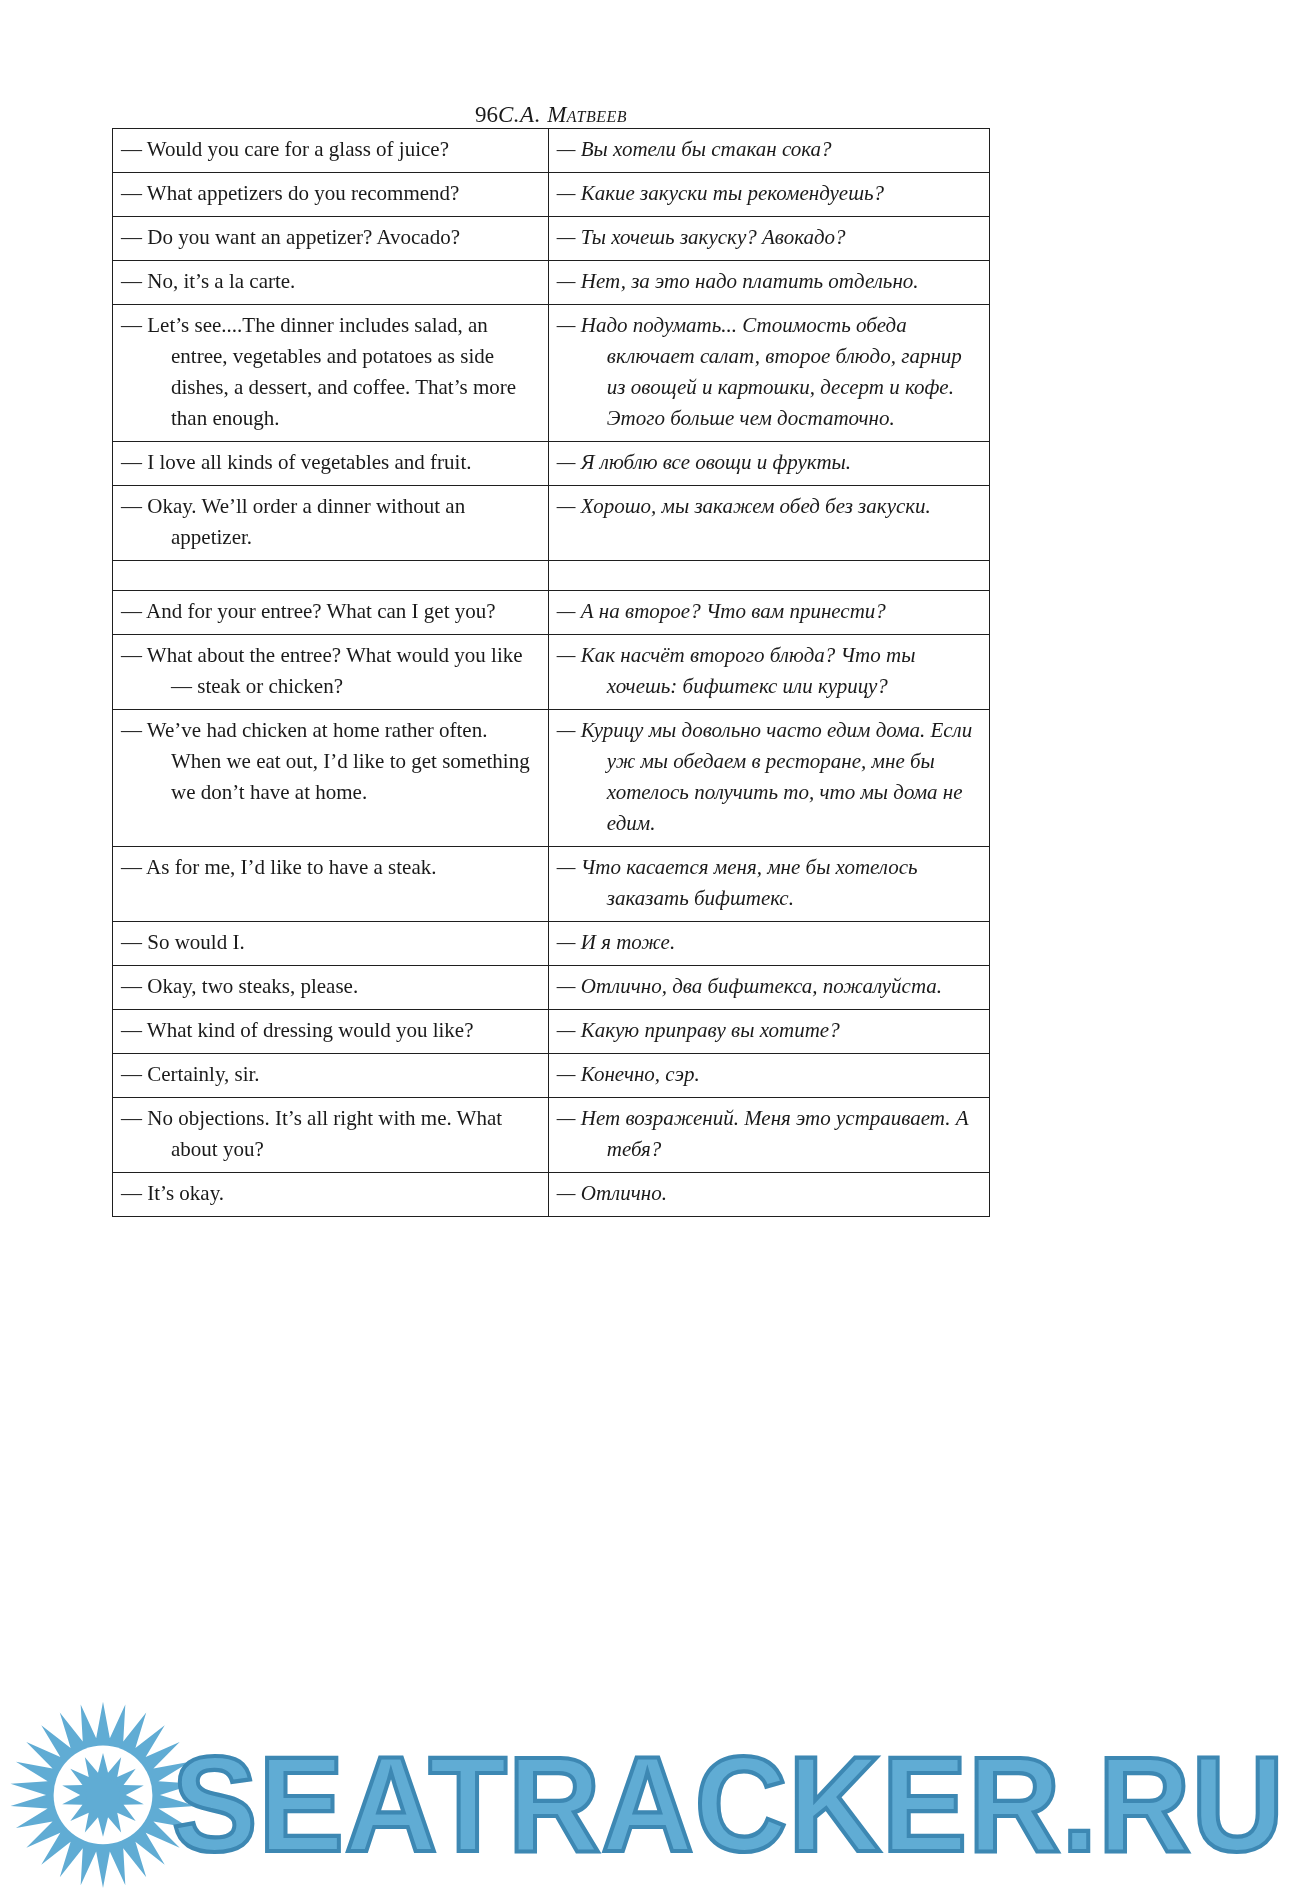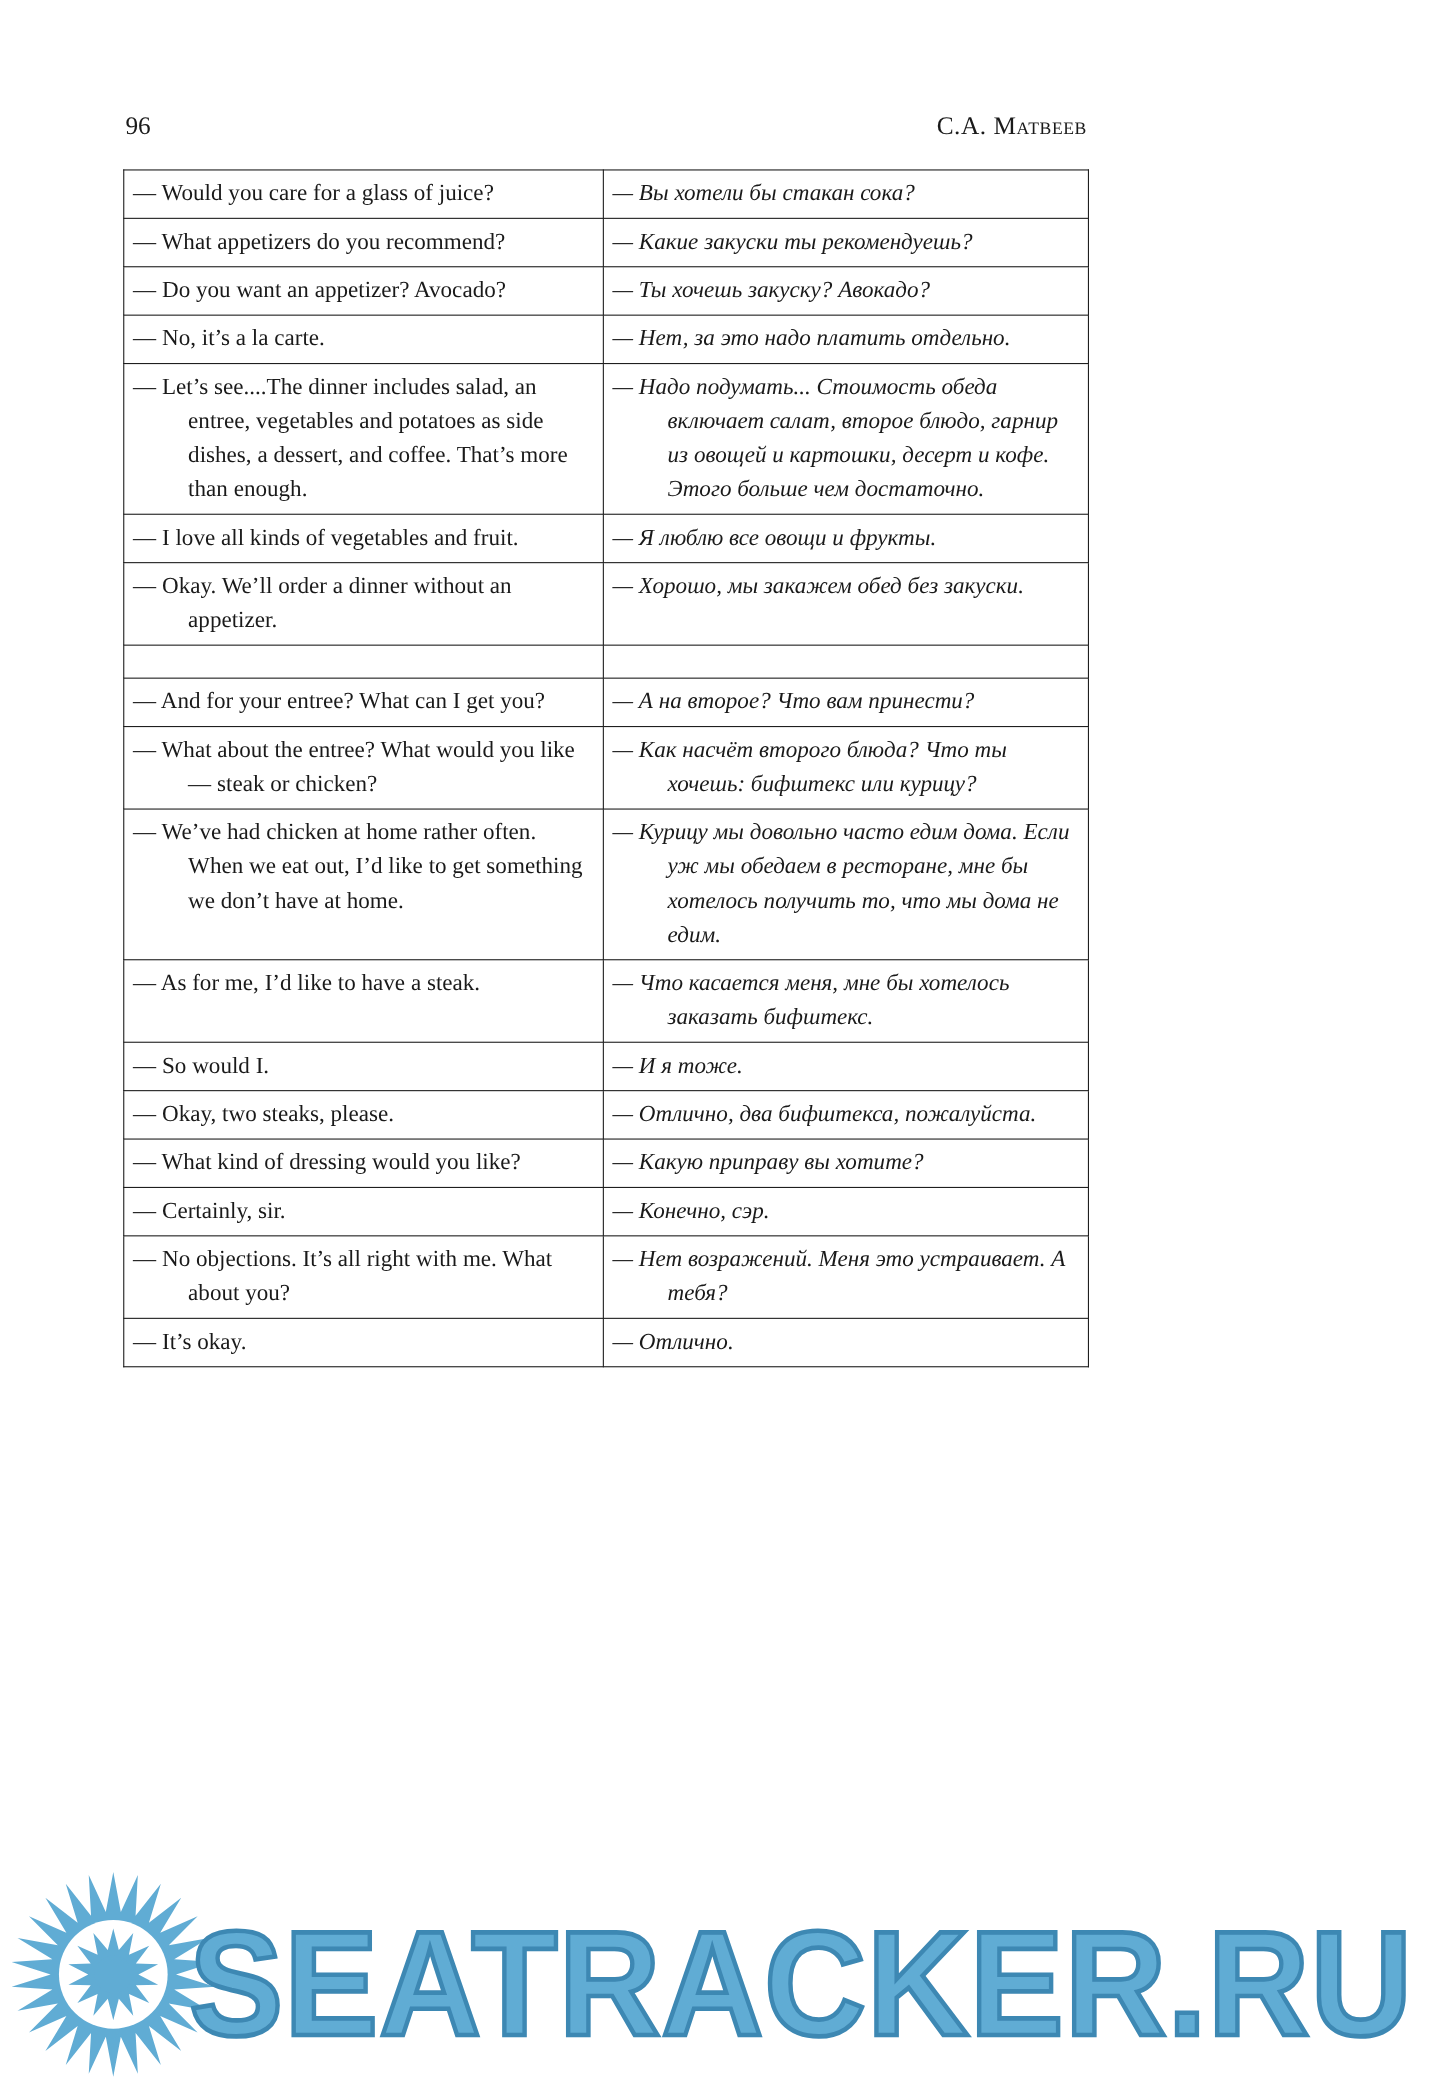--- a/index.html
+++ b/index.html
@@ -14,27 +14,27 @@
     overflow: hidden;
   }
   .content {
     position: absolute;
     left: 112px;
     top: 102px;
     width: 878px;
   }
   .running-header {
     display: flex;
-    justify-content: space-between;
+    justify-content: center;
     align-items: baseline;
     font-size: 23px;
-    margin-bottom: 26px;
     padding: 0 2px;
   }
   .author {
+    font-style: italic;
     font-variant: small-caps;
     letter-spacing: 0.5px;
   }
   table.dialogue {
     width: 100%;
     border-collapse: collapse;
     table-layout: fixed;
   }
   table.dialogue td {
     border: 1px solid #1f1f1f;

